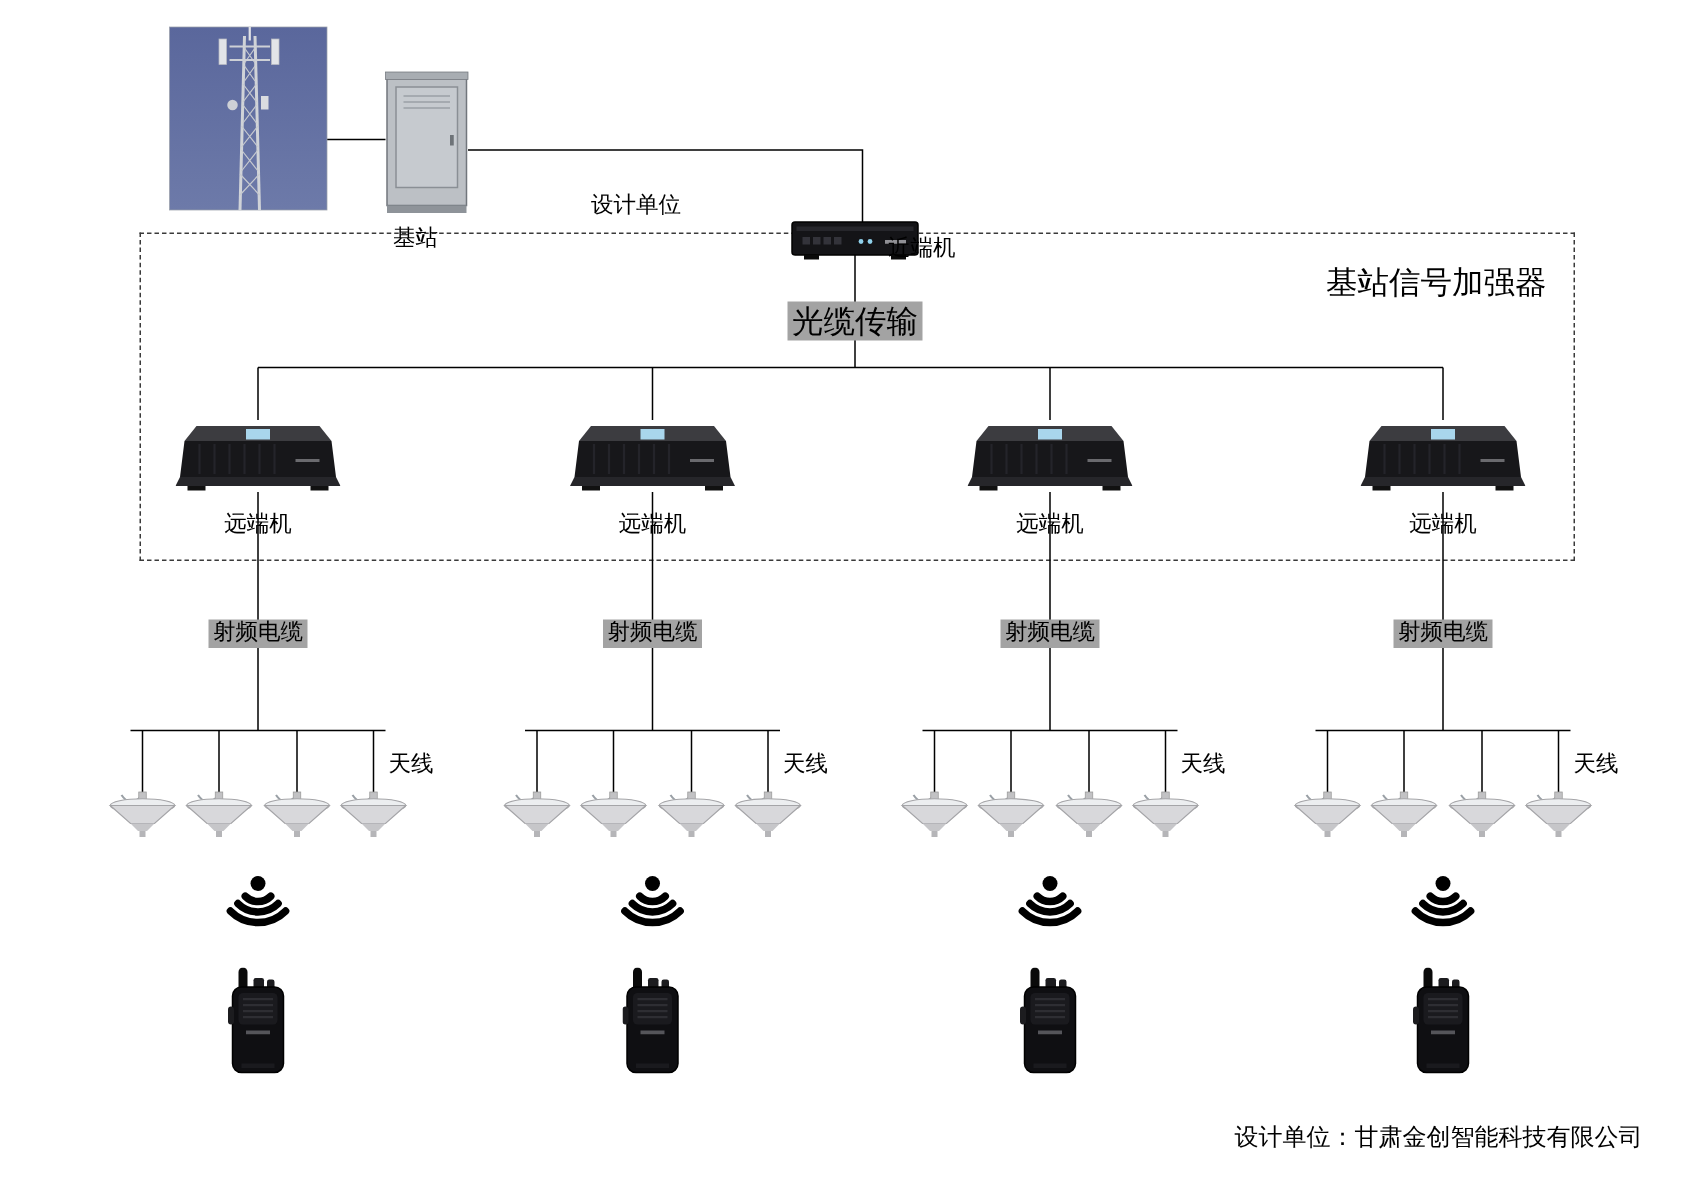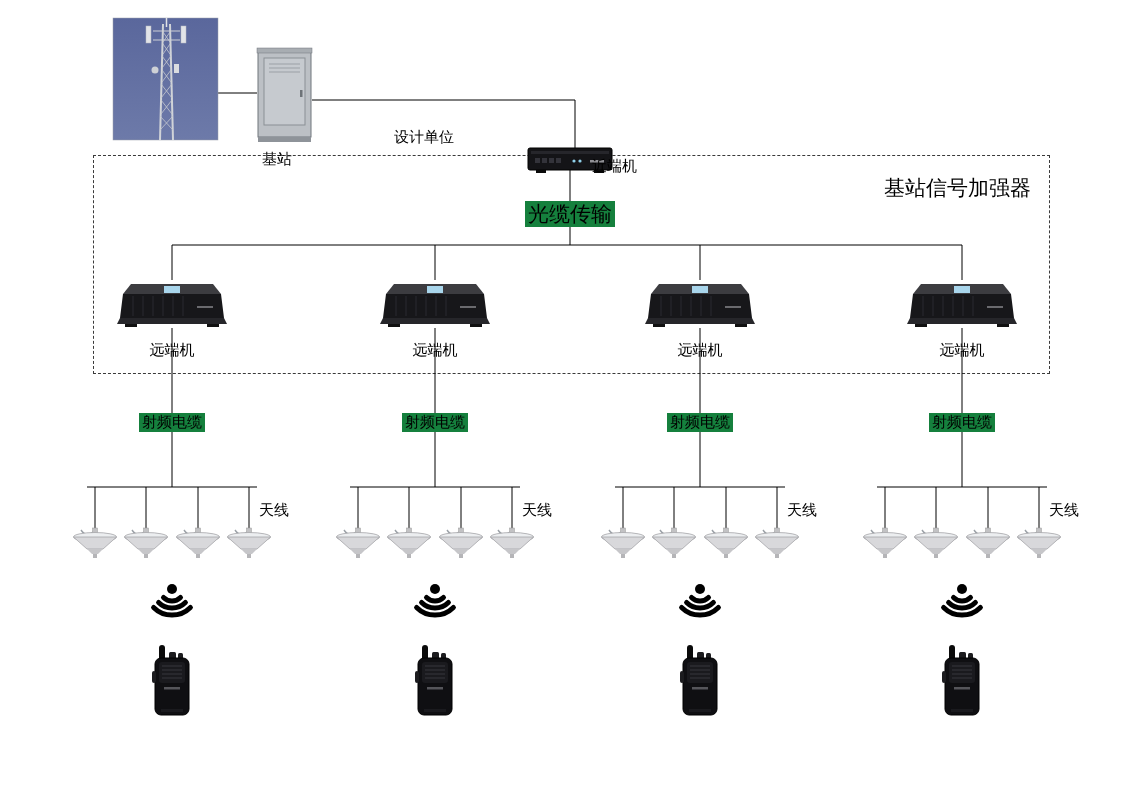--- a/index.html
+++ b/index.html
@@ -7,21 +7,21 @@
     position:relative; width:1123px; height:786px; background:#ffffff;
     font-family:"Liberation Serif", serif; color:#000; overflow:hidden;
   }
   .dashed {
     position:absolute; left:93px; top:155px; width:955px; height:217px;
     border:1px dashed #3a3a3a; z-index:0;
   }
   svg.overlay { position:absolute; left:0; top:0; z-index:1; }
   .lbl { position:absolute; font-size:15px; line-height:1.25; white-space:nowrap; z-index:2; }
   .ctr { transform:translateX(-50%); text-align:center; }
-  .bg  { background:#15803d; padding:0 3px; }
+  .bg  { background:#a3a3a3; padding:0 3px; }
   .big { font-size:21px; }
   .footer { position:absolute; top:748px; right:28px; font-size:16px; z-index:2; }
 </style>
 </head>
 <body>
 
 <div class="canvas">
 
   <div class="dashed"></div>
 
@@ -175,13 +175,14 @@
   <div class="lbl" style="left:522px; top:501px">天线</div>
 
   <div class="lbl ctr" style="left:700px; top:341px">远端机</div>
   <div class="lbl ctr bg" style="left:700px; top:413px">射频电缆</div>
   <div class="lbl" style="left:787px; top:501px">天线</div>
 
   <div class="lbl ctr" style="left:962px; top:341px">远端机</div>
   <div class="lbl ctr bg" style="left:962px; top:413px">射频电缆</div>
   <div class="lbl" style="left:1049px; top:501px">天线</div>
 
+  <div class="footer">设计单位：甘肃金创智能科技有限公司</div>
 </div>
 
 </body></html>

